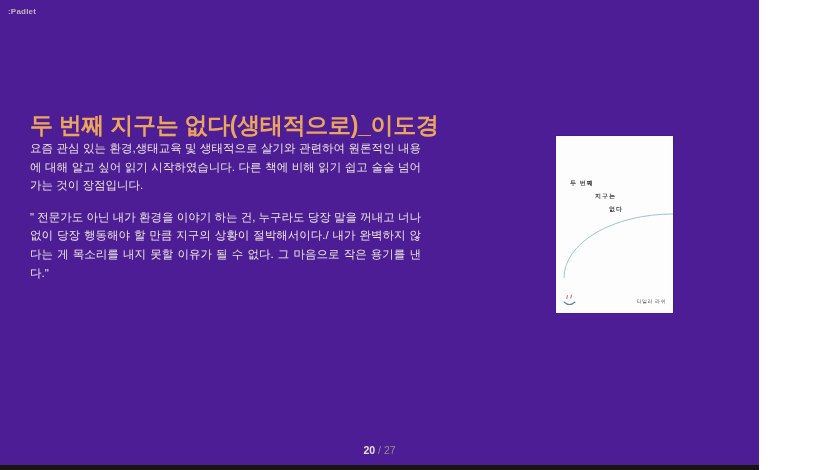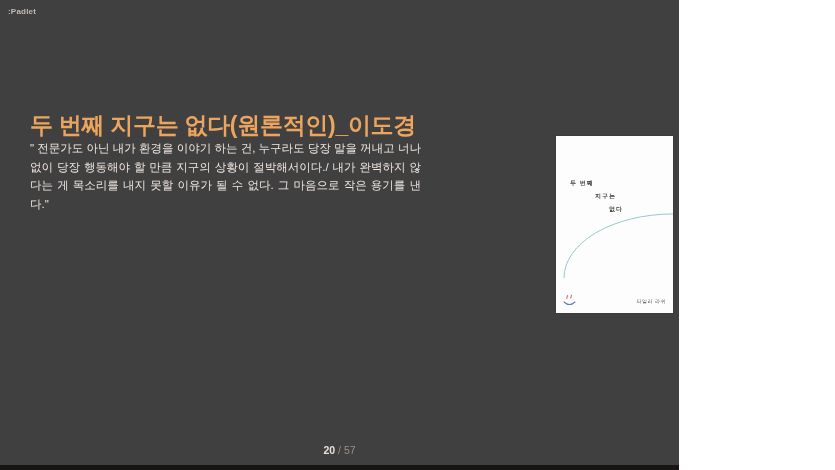--- a/index.html
+++ b/index.html
@@ -1,19 +1,19 @@
 <!DOCTYPE html>
 <html><head>
 <meta charset="utf-8">
 <style>
   html,body { margin:0; padding:0; }
   .slide {
     position:relative;
-    width:679px; height:470px;
-    background:#404040;
+    width:759px; height:470px;
+    background:#4c1d95;
     overflow:hidden;
     font-family:"Liberation Sans","DejaVu Sans",sans-serif;
   }
   .padlet-logo {
     position:absolute; top:7px; left:8px;
     font-size:8px; font-weight:bold;
     color:#D9CDC5; opacity:0.85;
     letter-spacing:0.2px;
     cursor:pointer;
   }
@@ -72,40 +72,41 @@
     background:#171513;
   }
 </style>
 </head>
 <body>
 
 <div class="slide">
 
   <div class="padlet-logo">:Padlet</div>
 
-  <h1 class="title">두 번째 지구는 없다(원론적인)_이도경</h1>
+  <h1 class="title">두 번째 지구는 없다(생태적으로)_이도경</h1>
 
   <div class="body-text">
+    <p>요즘 관심 있는 환경,생태교육 및 생태적으로 살기와 관련하여  원론적인 내용에 대해 알고 싶어 읽기 시작하였습니다.  다른 책에 비해 읽기 쉽고 술술 넘어가는 것이 장점입니다.</p>
     <p>" 전문가도 아닌 내가 환경을 이야기 하는 건, 누구라도 당장 말을 꺼내고 너나 없이 당장 행동해야 할 만큼 지구의 상황이 절박해서이다./ 내가 완벽하지 않다는 게 목소리를 내지 못할 이유가 될 수 없다. 그 마음으로 작은 용기를 낸다."</p>
   </div>
 
   <div class="book-cover">
     <svg class="cover-arc-svg" width="117" height="177" viewBox="0 0 117 177">
       <path d="M 8 142 A 109 64 0 0 1 117 78" fill="none" stroke="#8FC0CA" stroke-width="0.9"></path>
     </svg>
     <span class="cover-line cover-line1">두 번째</span>
     <span class="cover-line cover-line2">지구는</span>
     <span class="cover-line cover-line3">없다</span>
     <svg class="smile-logo-svg" width="18" height="15" viewBox="0 0 18 15">
       <path d="M 3 9 Q 8.5 14 14 9" fill="none" stroke="#5A7FC0" stroke-width="1.1" stroke-linecap="round"></path>
       <path d="M 6.5 2.5 L 5.8 5.5" fill="none" stroke="#D06A6A" stroke-width="1.1" stroke-linecap="round"></path>
       <path d="M 10.5 2 L 9.8 5" fill="none" stroke="#D06A6A" stroke-width="1.1" stroke-linecap="round"></path>
     </svg>
     <span class="cover-author">타일러 라쉬</span>
   </div>
 
   <div class="page-num">
-    <span class="page-current">20</span><span class="page-total">/ 57</span>
+    <span class="page-current">20</span><span class="page-total">/ 27</span>
   </div>
 
   <div class="bottom-bar"></div>
 
 </div>
 
 </body></html>

